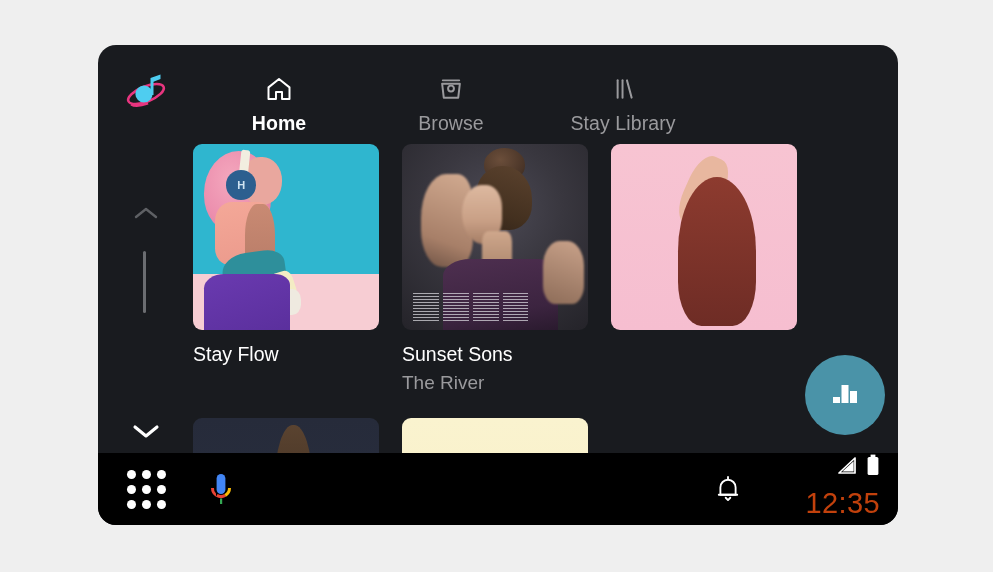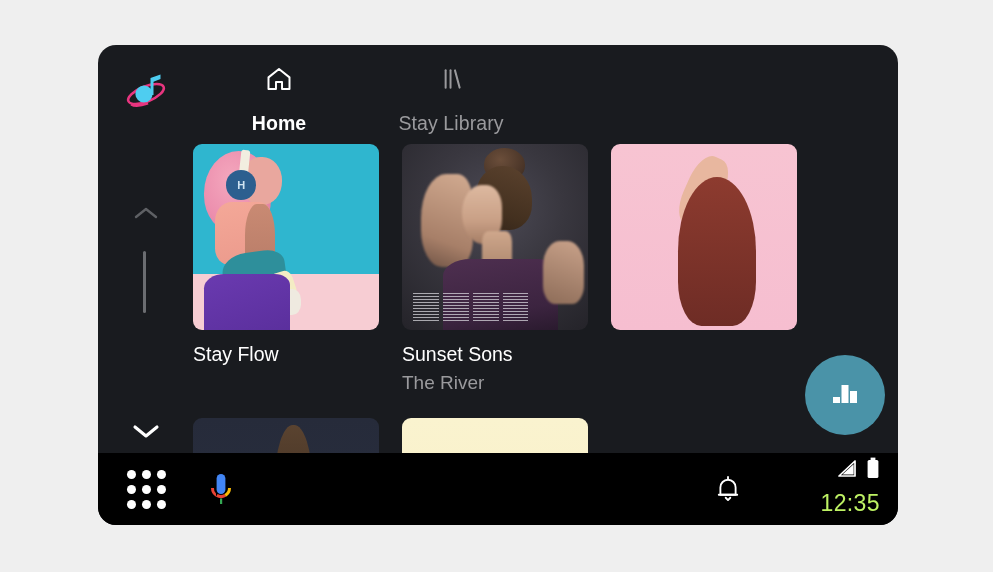--- a/index.html
+++ b/index.html
@@ -42,21 +42,21 @@
     justify-content: center;
     padding-top: 6px;
   }
 
   .nav-item {
     width: 172px;
     height: 90px;
     display: flex;
     flex-direction: column;
     align-items: center;
-    justify-content: space-between;
+    justify-content: flex-end;
     padding-top: 17px;
     cursor: pointer;
   }
   .nav-item .nav-icon {
     height: 34px;
     display: flex;
     align-items: center;
     justify-content: center;
   }
   .nav-item .nav-label {
@@ -355,21 +355,21 @@
     cursor:pointer;
   }
   #appgrid i { display:block; width:9px; height:9px; background:#fff; border-radius:50%; }
   #assistant { position:absolute; left:100px; width:46px; height:46px; display:flex;
                align-items:center; justify-content:center; cursor:pointer; }
   #bell { position:absolute; right:150px; width:40px; height:40px; display:flex;
           align-items:center; justify-content:center; cursor:pointer; }
   #statusblock { position:absolute; right:18px; width:120px; height:54px;
                  display:flex; flex-direction:column; align-items:flex-end; justify-content:center; }
   #statusicons { display:flex; align-items:flex-end; gap:8px; height:22px; }
-  #clock { color:#bef264; font-size:23px; margin-top:7px; letter-spacing:.4px; }
+  #clock { color:#c2410c; font-size:29px; margin-top:7px; letter-spacing:.4px; }
 </style>
 </head>
 <body>
 
 <div id="device">
 
   <div id="topnav">
 
     <div class="logo-wrap">
       <span>
@@ -385,20 +385,30 @@
     <div class="nav-item active">
       <span class="nav-icon">
         <svg width="30" height="28" viewBox="0 0 24 24" fill="none" stroke-width="1.7" stroke-linecap="round" stroke-linejoin="round">
           <path d="M3 10.6 L12 3.4 L21 10.6 V20.6 H14.6 V14.6 H9.4 V20.6 H3 Z"></path>
         </svg>
       </span>
       <span class="nav-label">Home</span>
     </div>
 
 
+    <div class="nav-item">
+      <span class="nav-icon">
+        <svg width="30" height="28" viewBox="0 0 24 24" fill="none" stroke-width="1.7" stroke-linecap="round" stroke-linejoin="round">
+          <path d="M5 4.6 H19"></path>
+          <path d="M4.4 7.4 H19.6 L18.2 19.4 H5.8 Z"></path>
+          <circle cx="12" cy="11.6" r="2.5"></circle>
+        </svg>
+      </span>
+      <span class="nav-label">Browse</span>
+    </div>
 
     <div class="nav-item">
       <span class="nav-icon">
         <svg width="30" height="28" viewBox="0 0 24 24" fill="none" stroke-width="1.7" stroke-linecap="round">
           <path d="M7.4 4.4 V19.6"></path>
           <path d="M11.6 4.4 V19.6"></path>
           <path d="M15.4 4.6 L19.4 19.4"></path>
         </svg>
       </span>
       <span class="nav-label">Stay Library</span>

